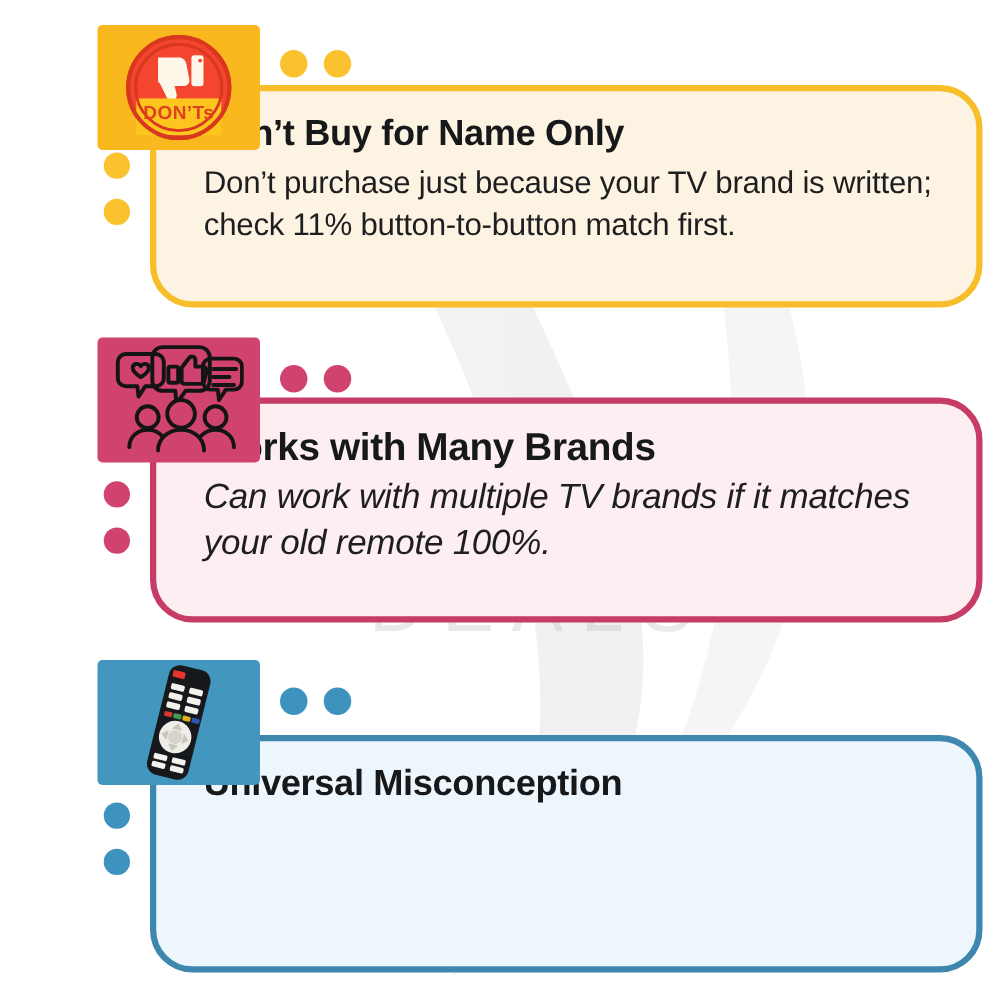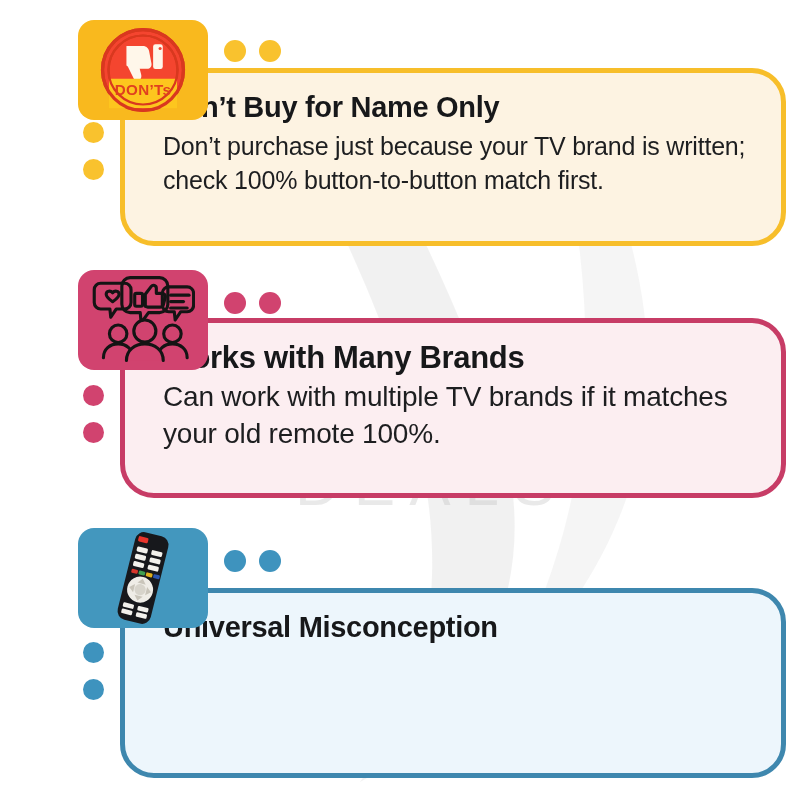--- a/index.html
+++ b/index.html
@@ -37,21 +37,21 @@
     position: absolute;
     left: 0;
     width: 800px;
   }
 
   
   .icon-tab {
     position: absolute;
     width: 130px;
     height: 100px;
-    border-radius: 16px;
+    border-radius: 4px;
     z-index: 3;
     display: flex;
     align-items: center;
     justify-content: center;
   }
 
   
   .card {
     position: absolute;
     border-style: solid;
@@ -97,21 +97,21 @@
   
   #block-2 { top: 270px; height: 240px; }
   #tab-2   { left: 78px;  top: 0px;  background: #D1436F; }
   #card-2  {
     left: 120px; top: 48px;
     width: 666px; height: 180px;
     background: #FCEEF1;
     border-color: #C73C66;
   }
   #card-2 .card-title { font-size: 31px; line-height: 38px; }
-  #card-2 .card-body  { font-size: 28px; line-height: 37px; margin-top: 1px; }
+  #card-2 .card-body  { font-size: 28px; line-height: 37px; margin-top: 1px; font-style: italic; }
 
   
   #block-3 { top: 528px; height: 260px; }
   #tab-3   { left: 78px;  top: 0px;  background: #4397BE; }
   #card-3  {
     left: 120px; top: 60px;
     width: 666px; height: 190px;
     background: #EDF6FC;
     border-color: #3E87AE;
   }
@@ -138,21 +138,21 @@
   <div class="card-block" id="block-1">
 
     <div class="dot" style="left:224px; top:40px; width:22px; height:22px; background:#F9C22E;"></div>
     <div class="dot" style="left:259px; top:40px; width:22px; height:22px; background:#F9C22E;"></div>
     <div class="dot" style="left:83px; top:122px; width:21px; height:21px; background:#F9C22E;"></div>
     <div class="dot" style="left:83px; top:159px; width:21px; height:21px; background:#F9C22E;"></div>
 
     <div class="card" id="card-1">
       <div class="card-inner">
         <div class="card-title">Don’t Buy for Name Only</div>
-        <div class="card-body">Don’t purchase just because your TV brand is written; check 100% button-to-button match first.</div>
+        <div class="card-body">Don’t purchase just because your TV brand is written; check 11% button-to-button match first.</div>
       </div>
     </div>
 
     <div class="icon-tab" id="tab-1">
       <svg class="icon-svg" width="92" height="92" viewBox="0 0 100 100">
         <circle cx="50" cy="50" r="44" fill="#F4452F"></circle>
         <circle cx="50" cy="50" r="44" fill="none" stroke="#D9381F" stroke-width="3.5"></circle>
         <circle cx="50" cy="50" r="37.5" fill="none" stroke="#D9381F" stroke-width="2.4"></circle>
 
         <g fill="#FFF7EA">

